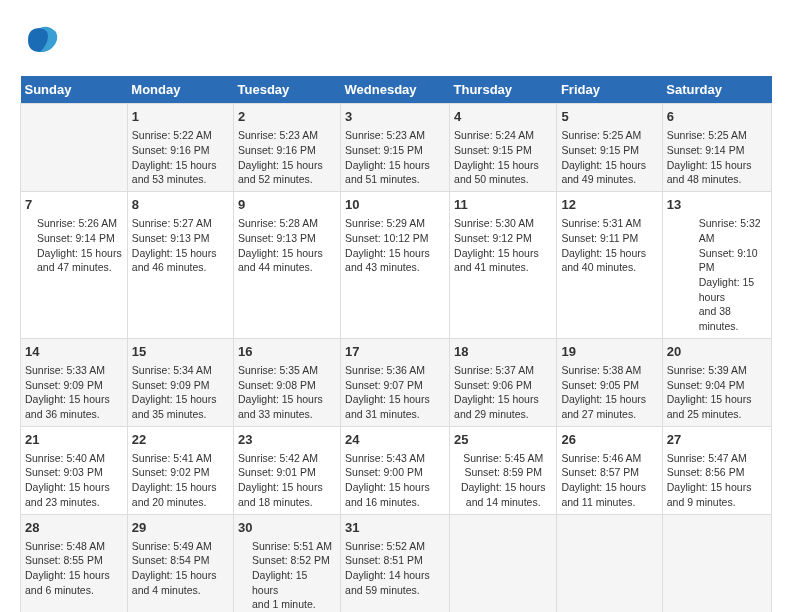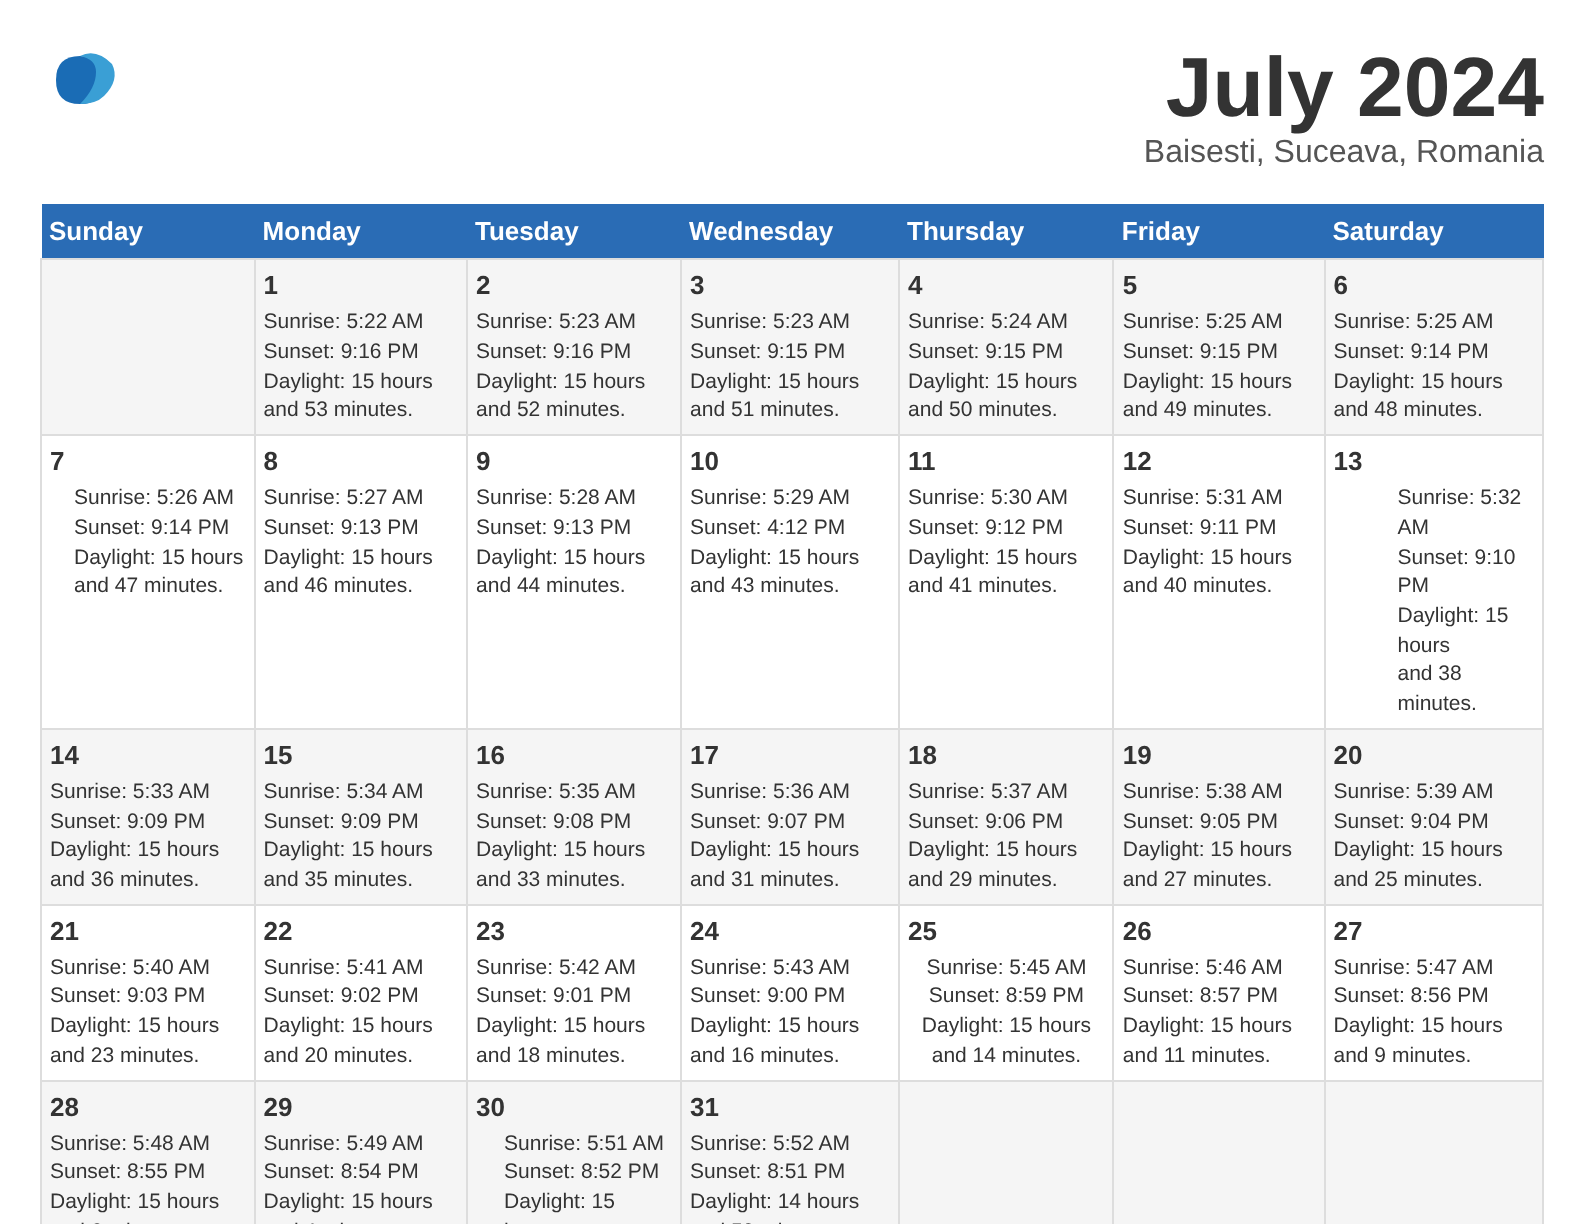--- a/index.html
+++ b/index.html
@@ -90,24 +90,20 @@
   </style>
 </head>
 <body>
 
 <div class="header">
   <div class="logo">
     <svg class="logo-icon" viewBox="0 0 50 50" xmlns="http://www.w3.org/2000/svg">
       <path d="M10 25 Q10 10 25 10 Q40 10 40 25 Q40 40 25 40 Q10 40 10 25Z" fill="#1a6cb5"></path>
       <path d="M25 10 Q35 5 45 15 Q50 25 40 35 Q35 40 25 40 Q35 30 35 20 Q35 12 25 10Z" fill="#3a9fd5"></path>
     </svg>
-  </div>
-  <div class="title-block">
-    <div class="main-title">July 2024</div>
-    <div class="subtitle">Baisesti, Suceava, Romania</div>
   </div>
 </div>
 
 <table>
   <thead>
     <tr>
     <th>Sunday</th>
         <th>Monday</th>
         <th>Tuesday</th>
         <th>Wednesday</th>
@@ -180,21 +176,21 @@
         <td>
           <div class="day-number">9</div>
           <div class="day-info" style="white-space: pre-line;">Sunrise: 5:28 AM
 Sunset: 9:13 PM
 Daylight: 15 hours
 and 44 minutes.</div>
         </td>
         <td>
           <div class="day-number">10</div>
           <div class="day-info" style="white-space: pre-line;">Sunrise: 5:29 AM
-Sunset: 4:12 PM
+Sunset: 10:12 PM
 Daylight: 15 hours
 and 43 minutes.</div>
         </td>
         <td>
           <div class="day-number">11</div>
           <div class="day-info" style="white-space: pre-line;">Sunrise: 5:30 AM
 Sunset: 9:12 PM
 Daylight: 15 hours
 and 41 minutes.</div>
         </td>

